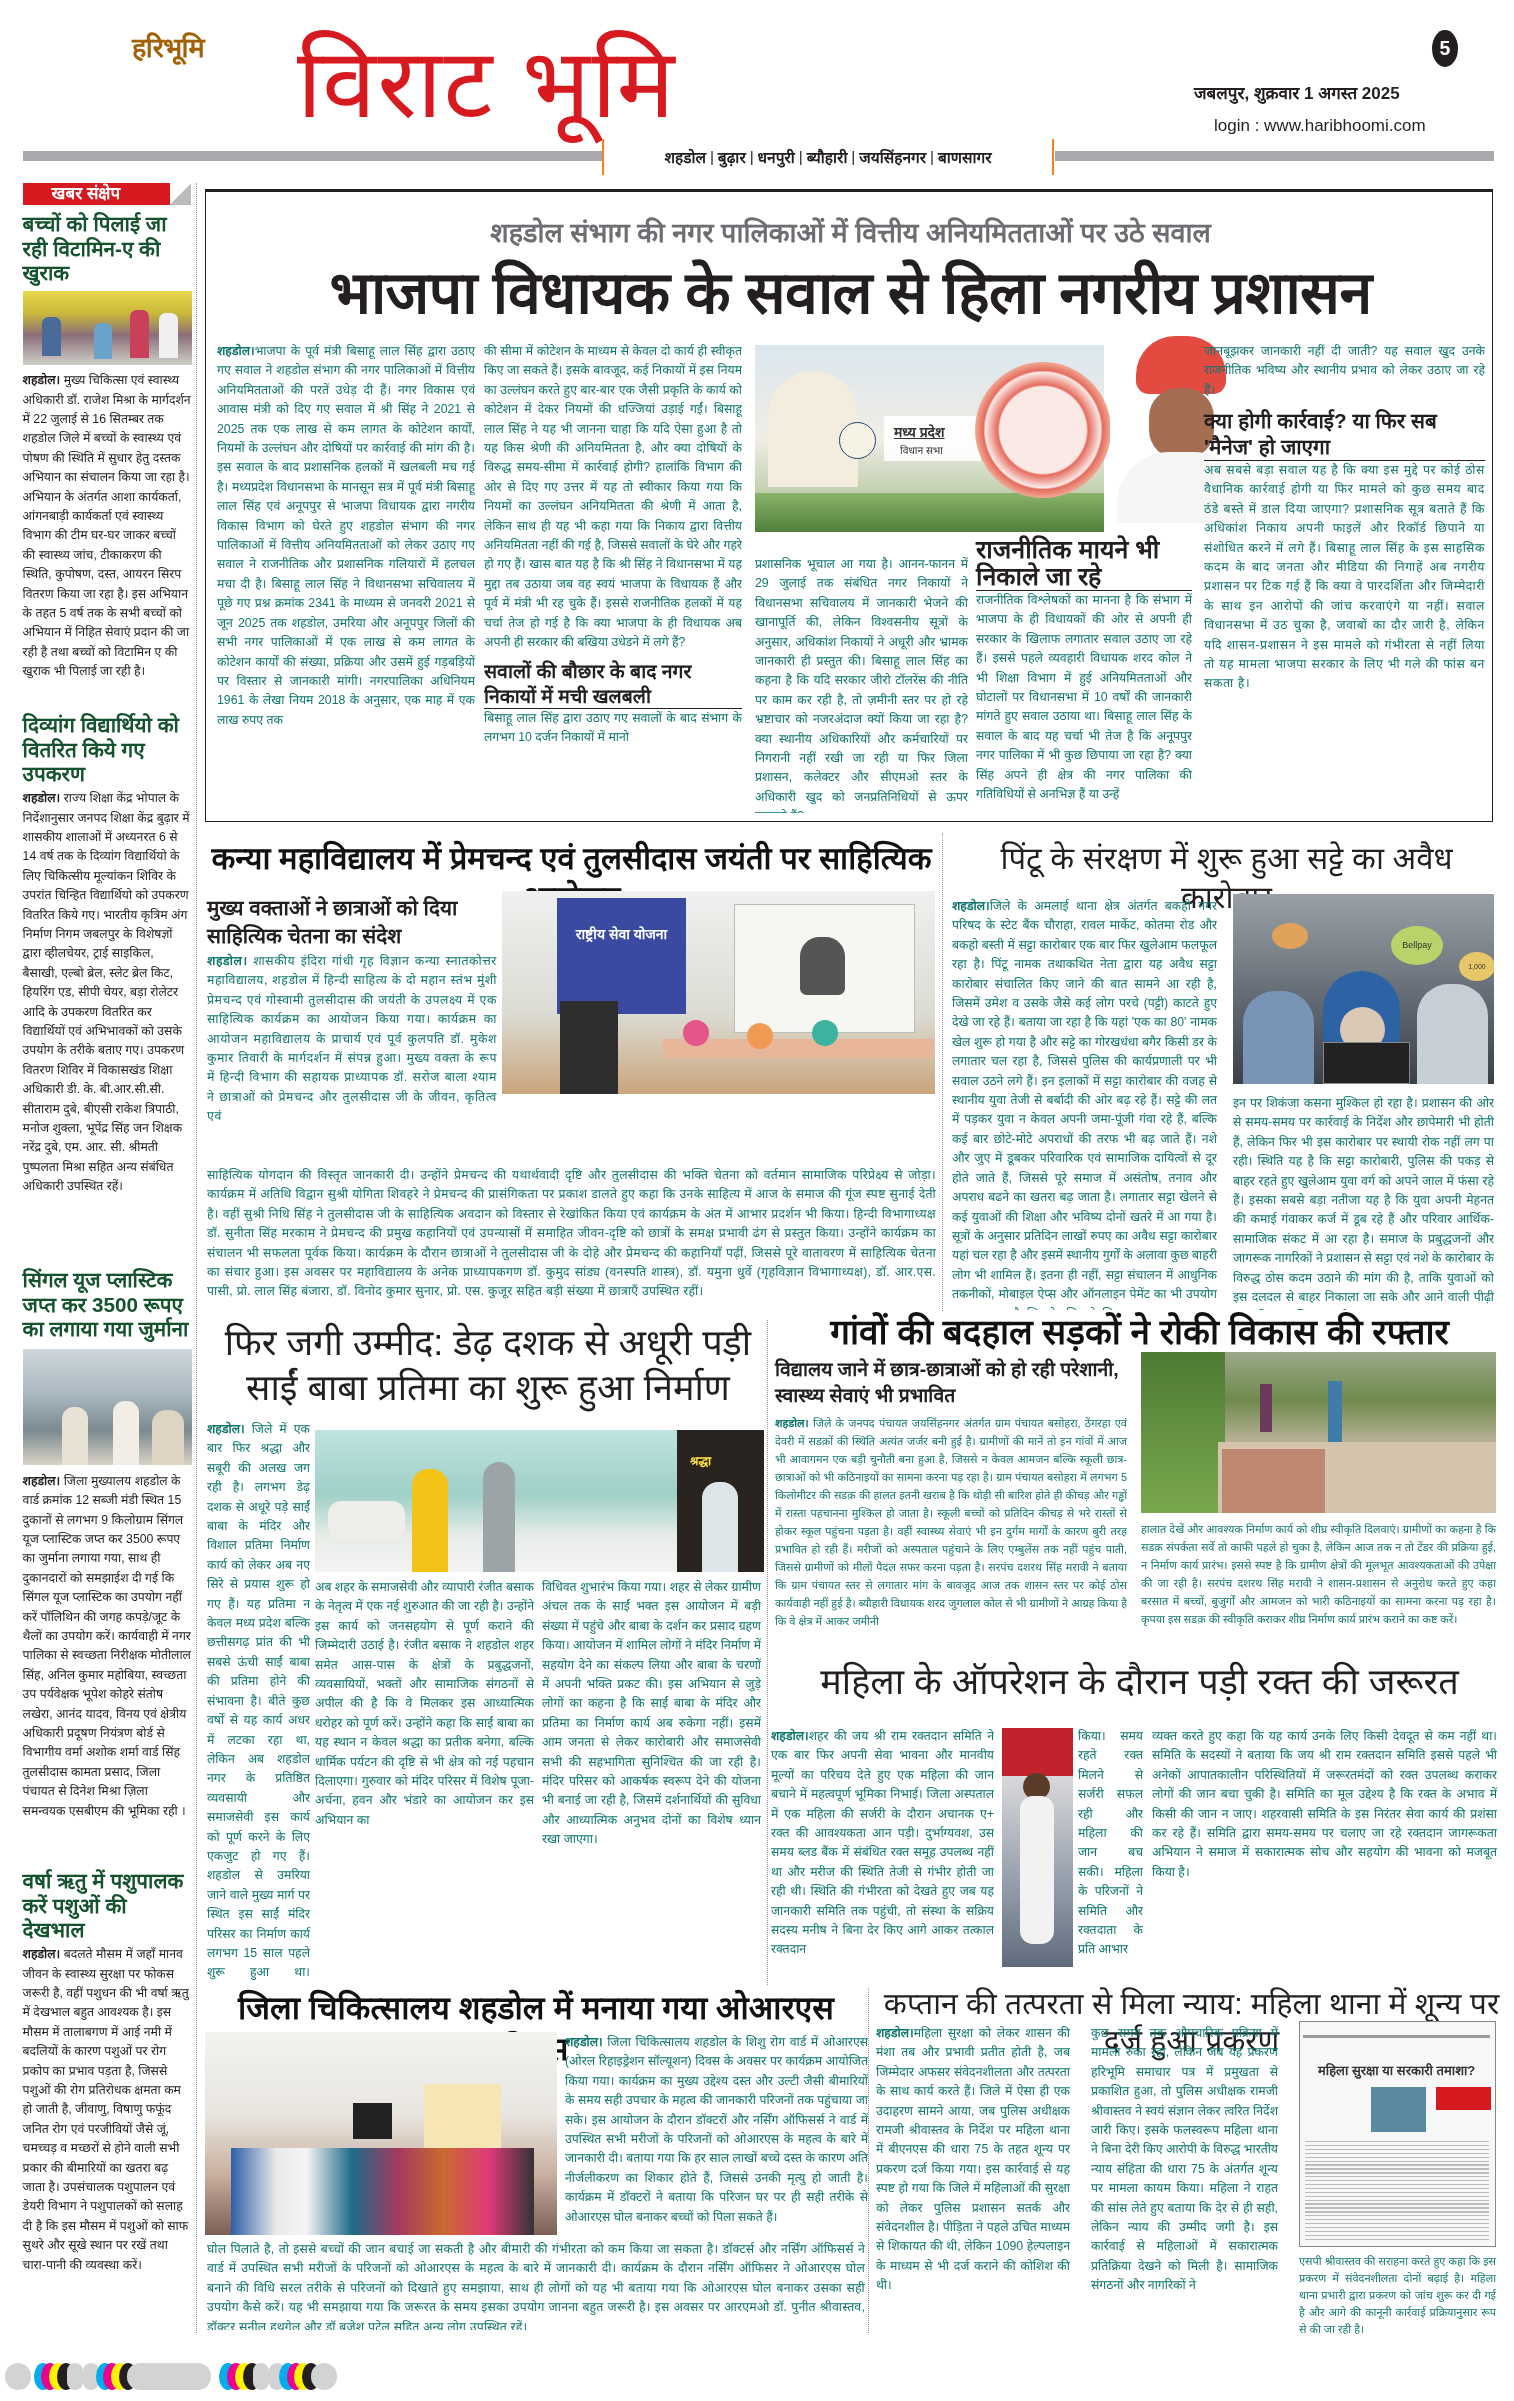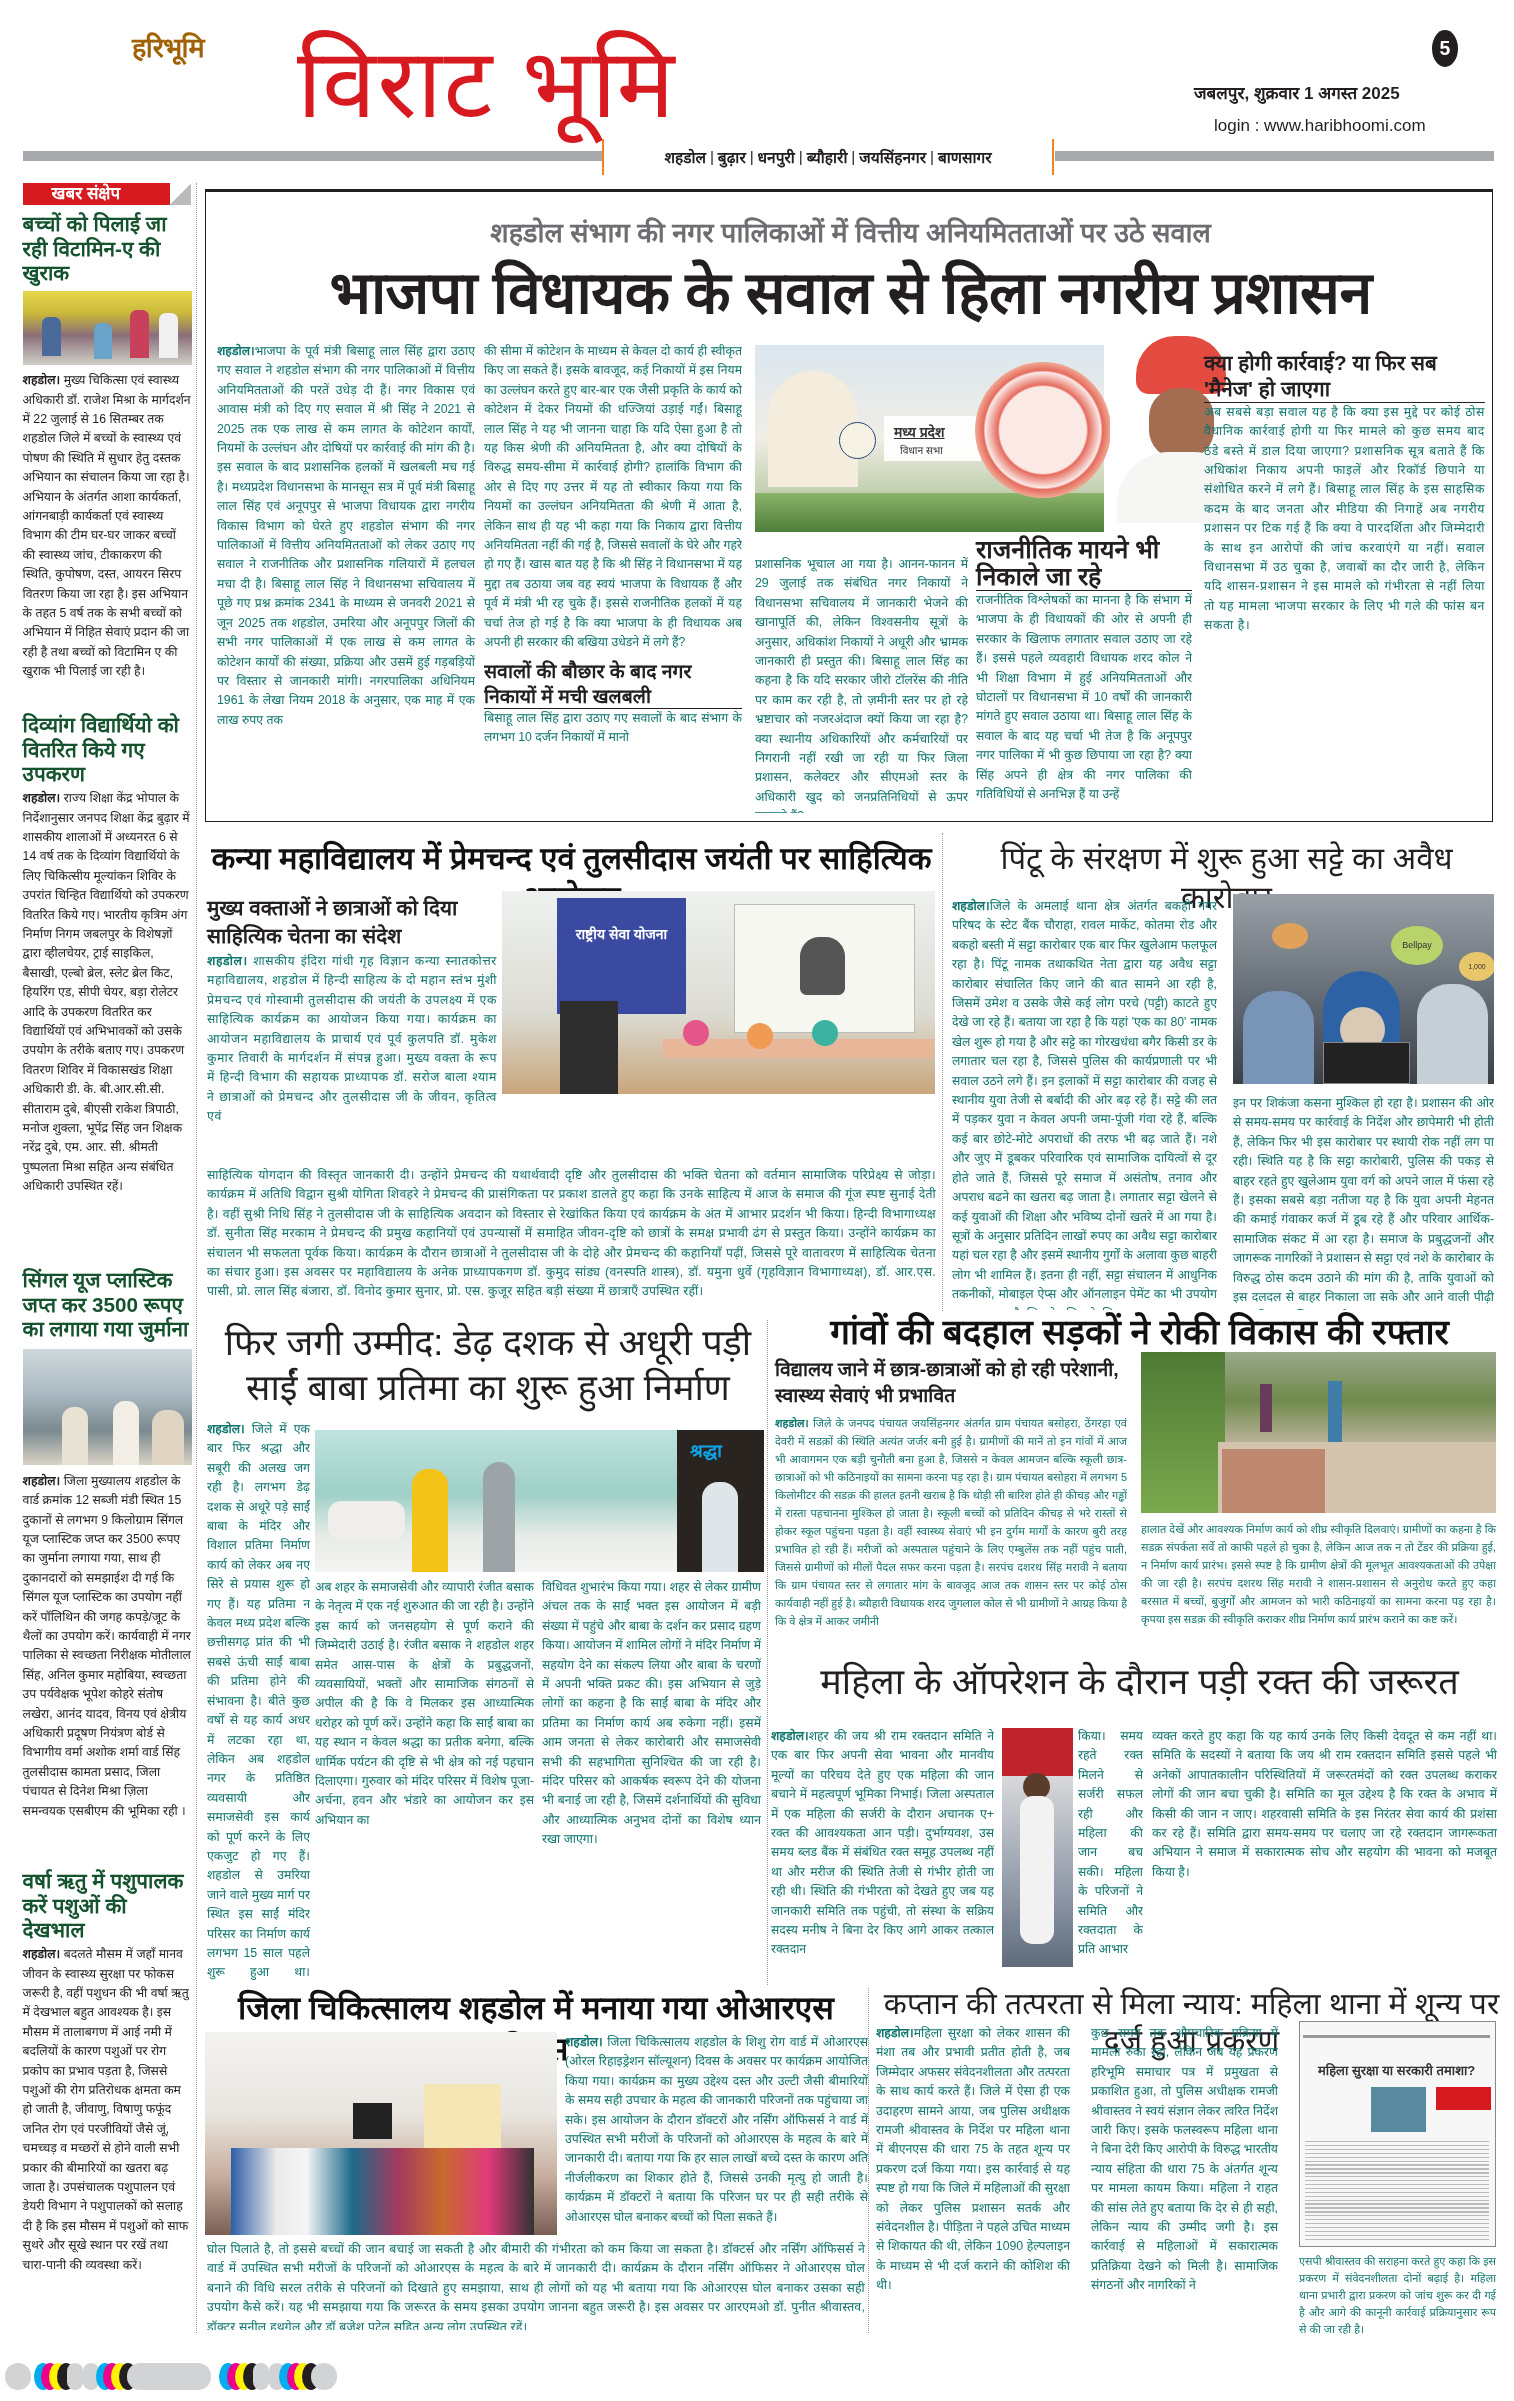--- a/index.html
+++ b/index.html
@@ -124,20 +124,21 @@
   <div style="position:absolute;left:39px;top:52px;width:65px;height:71px;background:#a36e52;border-radius:29px;"></div>
   <div style="position:absolute;left:6.5px;top:116px;width:129px;height:71px;background:#f6f6f4;border-radius:52px 52px 0 0;"></div>
 </div>
 
 <div class="abs body-text" style="left:755px; top:555px; width:213px; height:258px; overflow:hidden;">प्रशासनिक भूचाल आ गया है। आनन-फानन में 29 जुलाई तक संबंधित नगर निकायों ने विधानसभा सचिवालय में जानकारी भेजने की खानापूर्ति की, लेकिन विश्वसनीय सूत्रों के अनुसार, अधिकांश निकायों ने अधूरी और भ्रामक जानकारी ही प्रस्तुत की। बिसाहू लाल सिंह का कहना है कि यदि सरकार जीरो टॉलरेंस की नीति पर काम कर रही है, तो ज़मीनी स्तर पर हो रहे भ्रष्टाचार को नजरअंदाज क्यों किया जा रहा है? क्या स्थानीय अधिकारियों और कर्मचारियों पर निगरानी नहीं रखी जा रही या फिर जिला प्रशासन, कलेक्टर और सीएमओ स्तर के अधिकारी खुद को जनप्रतिनिधियों से ऊपर समझते हैं?</div>
 <div class="abs" style="left:976px; top:536px; width:216px;">
   <div class="sub-head underline" style="font-size:25px; line-height:27px;">राजनीतिक मायने भी निकाले जा रहे</div>
   <div class="body-text" style="height:245px; overflow:hidden;">राजनीतिक विश्लेषकों का मानना है कि संभाग में भाजपा के ही विधायकों की ओर से अपनी ही सरकार के खिलाफ लगातार सवाल उठाए जा रहे हैं। इससे पहले व्यवहारी विधायक शरद कोल ने भी शिक्षा विभाग में हुई अनियमितताओं और घोटालों पर विधानसभा में 10 वर्षों की जानकारी मांगते हुए सवाल उठाया था। बिसाहू लाल सिंह के सवाल के बाद यह चर्चा भी तेज है कि अनूपपुर नगर पालिका में भी कुछ छिपाया जा रहा है? क्या सिंह अपने ही क्षेत्र की नगर पालिका की गतिविधियों से अनभिज्ञ हैं या उन्हें</div>
 </div>
 <div class="abs" style="left:1204px; top:342px; width:281px;">
+  <div class="body-text">जानबूझकर जानकारी नहीं दी जाती? यह सवाल खुद उनके राजनीतिक भविष्य और स्थानीय प्रभाव को लेकर उठाए जा रहे हैं।</div>
   <div class="sub-head underline" style="font-size:20.7px; line-height:26px; margin-top:7.7px;">क्या होगी कार्रवाई? या फिर सब 'मैनेज' हो जाएगा</div>
   <div class="body-text" style="letter-spacing:0.6px; height:362px; overflow:hidden;">अब सबसे बड़ा सवाल यह है कि क्या इस मुद्दे पर कोई ठोस वैधानिक कार्रवाई होगी या फिर मामले को कुछ समय बाद ठंडे बस्ते में डाल दिया जाएगा? प्रशासनिक सूत्र बताते हैं कि अधिकांश निकाय अपनी फाइलें और रिकॉर्ड छिपाने या संशोधित करने में लगे हैं। बिसाहू लाल सिंह के इस साहसिक कदम के बाद जनता और मीडिया की निगाहें अब नगरीय प्रशासन पर टिक गई हैं कि क्या वे पारदर्शिता और जिम्मेदारी के साथ इन आरोपों की जांच करवाएंगे या नहीं। सवाल विधानसभा में उठ चुका है, जवाबों का दौर जारी है, लेकिन यदि शासन-प्रशासन ने इस मामले को गंभीरता से नहीं लिया तो यह मामला भाजपा सरकार के लिए भी गले की फांस बन सकता है।</div>
 </div>
 
 <div class="abs hl" style="left:207px; top:839px; width:729px; font-size:31px; line-height:39px; text-align:center;">कन्या महाविद्यालय में प्रेमचन्द एवं तुलसीदास जयंती पर साहित्यिक आयोजन</div>
 <div class="abs sub-head" style="left:207px; top:894px; width:290px; font-size:20.7px; line-height:28px;">मुख्य वक्ताओं ने छात्राओं को दिया साहित्यिक चेतना का संदेश</div>
 <div class="photo" style="left:502px; top:891px; width:433px; height:203px; background:linear-gradient(180deg,#eef1ef 0%,#dcdcd4 60%,#c9a57c 100%);">
   <div style="position:absolute;left:55px;top:6.5px;width:129px;height:116px;background:#3a4aa0;">
     <div style="color:#fff;font-size:14px;font-weight:bold;text-align:center;margin-top:26px;">राष्ट्रीय सेवा योजना</div>
   </div>
@@ -169,21 +170,21 @@
 </div>
 <div class="abs body-text" style="left:1233px; top:1094px; width:261px; height:216px; overflow:hidden;">इन पर शिकंजा कसना मुश्किल हो रहा है। प्रशासन की ओर से समय-समय पर कार्रवाई के निर्देश और छापेमारी भी होती हैं, लेकिन फिर भी इस कारोबार पर स्थायी रोक नहीं लग पा रही। स्थिति यह है कि सट्टा कारोबारी, पुलिस की पकड़ से बाहर रहते हुए खुलेआम युवा वर्ग को अपने जाल में फंसा रहे हैं। इसका सबसे बड़ा नतीजा यह है कि युवा अपनी मेहनत की कमाई गंवाकर कर्ज में डूब रहे हैं और परिवार आर्थिक-सामाजिक संकट में आ रहा है। समाज के प्रबुद्धजनों और जागरूक नागरिकों ने प्रशासन से सट्टा एवं नशे के कारोबार के विरुद्ध ठोस कदम उठाने की मांग की है, ताकि युवाओं को इस दलदल से बाहर निकाला जा सके और आने वाली पीढ़ी का भविष्य सुरक्षित रह सके।</div>
 
 <div class="abs" style="left:207px; top:1320px; width:562px; font-size:36px; line-height:45px; color:#231f20; text-align:center;">फिर जगी उम्मीद: डेढ़ दशक से अधूरी पड़ी साईं बाबा प्रतिमा का शुरू हुआ निर्माण</div>
 <div class="abs body-text" style="left:207px; top:1420px; width:103px; height:562px; overflow:hidden;"><b>शहडोल।</b> <span>जिले में एक बार फिर श्रद्धा और सबूरी की अलख जग रही है। लगभग डेढ़ दशक से अधूरे पड़े साईं बाबा के मंदिर और विशाल प्रतिमा निर्माण कार्य को लेकर अब नए सिरे से प्रयास शुरू हो गए हैं। यह प्रतिमा न केवल मध्य प्रदेश बल्कि छत्तीसगढ़ प्रांत की भी सबसे ऊंची साईं बाबा की प्रतिमा होने की संभावना है। बीते कुछ वर्षों से यह कार्य अधर में लटका रहा था, लेकिन अब शहडोल नगर के प्रतिष्ठित व्यवसायी और समाजसेवी इस कार्य को पूर्ण करने के लिए एकजुट हो गए हैं। शहडोल से उमरिया जाने वाले मुख्य मार्ग पर स्थित इस साईं मंदिर परिसर का निर्माण कार्य लगभग 15 साल पहले शुरू हुआ था। श्रद्धालुओं में भारी उत्साह था और बाबा की भव्य प्रतिमा की कल्पना से ही लोग भाव-विभोर हो जाते थे, लेकिन निर्माण कार्य बीच में ही रुक गया और वर्षों तक यह स्थान केवल श्रद्धालुओं की आस का प्रतीक बनकर रह गया। कभी आर्थिक कारणों से तो कभी समन्वय के अभाव में यह परियोजना पूरी नहीं हो सकी।</span></div>
 <div class="photo" style="left:315px; top:1430px; width:449px; height:142px; background:linear-gradient(180deg,#bfe3e0 0%,#9fd0c7 45%,#e8ece8 75%,#f4f4f2 100%);">
   <div style="position:absolute;left:97px;top:39px;width:36px;height:103px;background:#f3c318;border-radius:16px 16px 0 0;"></div>
   <div style="position:absolute;left:168px;top:32px;width:32px;height:110px;background:#9ca4a8;border-radius:16px 16px 0 0;"></div>
   <div style="position:absolute;left:13px;top:71px;width:77px;height:39px;background:#f0eeea;border-radius:13px;"></div>
   <div style="position:absolute;left:362px;top:0;width:87px;height:142px;background:#2a2420;">
-    <div style="color:#0ea5e9;font-size:18px;font-weight:bold;padding:8px 0 0 13px;">श्रद्धा</div>
+    <div style="color:#fde047;font-size:12px;font-weight:bold;padding:22px 0 0 13px;">श्रद्धा</div>
   </div>
   <div style="position:absolute;left:387px;top:52px;width:36px;height:90px;background:#dfe6ea;border-radius:16px 16px 0 0;"></div>
 </div>
 <div class="abs body-text" style="left:315px; top:1578px; width:219px; height:400px; overflow:hidden;">अब शहर के समाजसेवी और व्यापारी रंजीत बसाक के नेतृत्व में एक नई शुरुआत की जा रही है। उन्होंने इस कार्य को जनसहयोग से पूर्ण कराने की जिम्मेदारी उठाई है। रंजीत बसाक ने शहडोल शहर समेत आस-पास के क्षेत्रों के प्रबुद्धजनों, व्यवसायियों, भक्तों और सामाजिक संगठनों से अपील की है कि वे मिलकर इस आध्यात्मिक धरोहर को पूर्ण करें। उन्होंने कहा कि साईं बाबा का यह स्थान न केवल श्रद्धा का प्रतीक बनेगा, बल्कि धार्मिक पर्यटन की दृष्टि से भी क्षेत्र को नई पहचान दिलाएगा। गुरुवार को मंदिर परिसर में विशेष पूजा-अर्चना, हवन और भंडारे का आयोजन कर इस अभियान का</div>
 <div class="abs body-text" style="left:542px; top:1578px; width:219px; height:400px; overflow:hidden;">विधिवत शुभारंभ किया गया। शहर से लेकर ग्रामीण अंचल तक के साईं भक्त इस आयोजन में बड़ी संख्या में पहुंचे और बाबा के दर्शन कर प्रसाद ग्रहण किया। आयोजन में शामिल लोगों ने मंदिर निर्माण में सहयोग देने का संकल्प लिया और बाबा के चरणों में अपनी भक्ति प्रकट की। इस अभियान से जुड़े लोगों का कहना है कि साईं बाबा के मंदिर और प्रतिमा का निर्माण कार्य अब रुकेगा नहीं। इसमें आम जनता से लेकर कारोबारी और समाजसेवी सभी की सहभागिता सुनिश्चित की जा रही है। मंदिर परिसर को आकर्षक स्वरूप देने की योजना भी बनाई जा रही है, जिसमें दर्शनार्थियों की सुविधा और आध्यात्मिक अनुभव दोनों का विशेष ध्यान रखा जाएगा।</div>
 
 <div class="rule-v" style="left:767px; top:1320px; height:665px;"></div>
 
 <div class="abs hl" style="left:775px; top:1310px; width:729px; font-size:35px; line-height:43px; text-align:center;">गांवों की बदहाल सड़कों ने रोकी विकास की रफ्तार</div>
 <div class="abs sub-head" style="left:775px; top:1356px; width:352px; font-size:19.4px; line-height:26px;">विद्यालय जाने में छात्र-छात्राओं को हो रही परेशानी, स्वास्थ्य सेवाएं भी प्रभावित</div>

